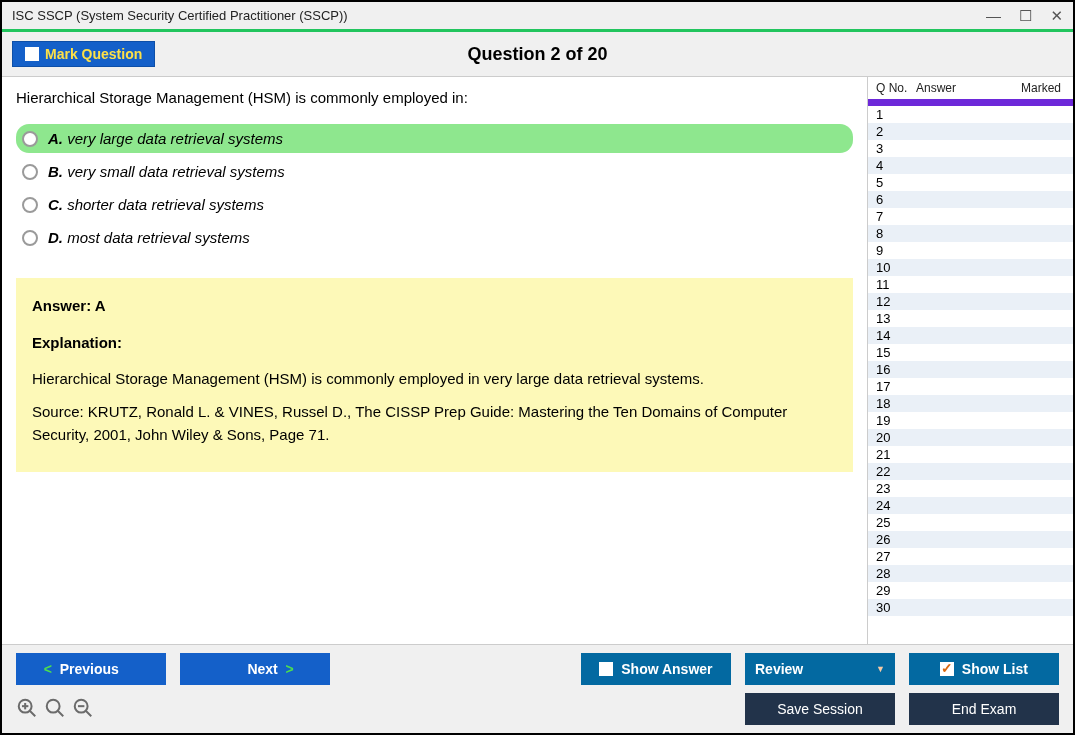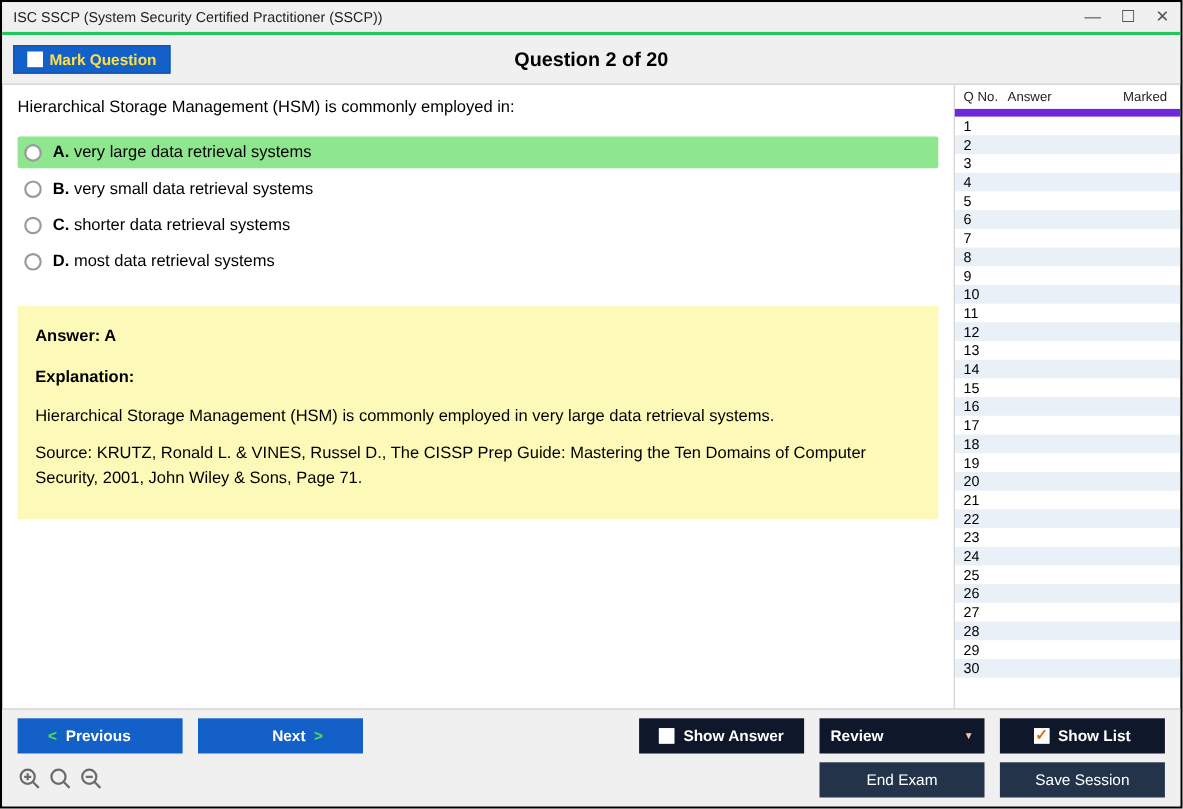--- a/index.html
+++ b/index.html
@@ -9,21 +9,21 @@
 .titlebar-text { font-size: 13px; color: #222; flex: 1; }
 .titlebar-ctrls { display: flex; gap: 18px; color: #555; }
 .titlebar-ctrls span { cursor: pointer; font-size: 15px; line-height: 1; }
 .header-row { height: 45px; background: #f0f0f0; display: flex; align-items: center; padding: 0 10px; position: relative; border-bottom: 1px solid #ccc; }
 .mark-btn { background: #1460c9; color: #fde047; border: 1px solid #0d4fa8; padding: 4px 12px; font-weight: bold; font-size: 14px; display: flex; align-items: center; gap: 6px; cursor: pointer; }
 .mark-btn .cb { width: 14px; height: 14px; background: #fff; border: 1px solid #fff; display: inline-block; }
 .q-header { position: absolute; left: 50%; transform: translateX(-50%); font-size: 18px; font-weight: bold; }
 .body-area { flex: 1; display: flex; overflow: hidden; }
 .main-pane { flex: 1; padding: 12px 14px; overflow: auto; }
 .q-text { font-size: 15px; margin-bottom: 18px; }
-.choice { display: flex; align-items: center; padding: 6px 6px; margin-bottom: 4px; border-radius: 2px; cursor: pointer; }
+.choice { display: flex; align-items: center; padding: 6px 6px; margin-bottom: 4px; border-radius: 13px; cursor: pointer; font-style: italic; }
 .choice.correct { background: #8ee78e; }
 .radio { width: 16px; height: 16px; border: 2px solid #9a9a9a; border-radius: 50%; margin-right: 10px; flex-shrink: 0; background: #fff; }
 .choice-label { font-size: 15px; }
 .choice-label .letter { font-weight: bold; }
 .answer-box { background: #fdf9b8; padding: 16px; font-size: 15px; line-height: 1.55; margin-top: 26px; }
 .answer-box .ans-line { font-weight: bold; margin-bottom: 14px; }
 .answer-box .exp-head { font-weight: bold; margin-bottom: 12px; }
 .answer-box p { margin-bottom: 10px; }
 .side-pane { width: 206px; border-left: 1px solid #ccc; display: flex; flex-direction: column; background: #fff; }
 .side-head { display: flex; font-size: 12px; padding: 4px 6px 4px 8px; border-bottom: 7px solid #6d28d9; color: #222; }
@@ -31,21 +31,21 @@
 .sh-ans { flex: 1; }
 .sh-mark { width: 50px; text-align: right; padding-right: 6px; }
 .qlist { flex: 1; overflow-y: scroll; }
 .qrow { display: flex; padding: 0 6px 0 8px; font-size: 13px; height: 17px; align-items: center; cursor: pointer; }
 .qrow.alt { background: #eaf0f7; }
 .qrow .qn { width: 40px; }
 .footer { background: #f0f0f0; padding: 8px 14px 8px 14px; border-top: 1px solid #ccc; }
 .footer-row1 { display: flex; align-items: center; gap: 14px; margin-bottom: 8px; }
 .btn { height: 32px; display: flex; align-items: center; justify-content: center; font-weight: bold; font-size: 14px; border: none; cursor: pointer; color: #fff; padding: 0 12px; }
 .btn-blue { background: #1460c9; }
-.btn-orange { background: #0f172a; }
+.btn-orange { background: #0369a1; }
 .btn-dark { background: #22334a; }
 .nav-prev, .nav-next { width: 150px; position: relative; }
 .chev { font-size: 14px; font-weight: bold; }
 .chev.green { color: #4de04d; }
 .spacer { flex: 1; }
 .btn-wide { width: 150px; }
 .footer-row2 { display: flex; align-items: center; gap: 14px; }
 .zoom-icons { display: flex; gap: 6px; color: #6b6b6b; }
 .zoom-icons span { cursor: pointer; }
 .zoom-icons svg { width: 22px; height: 22px; }
@@ -247,20 +247,20 @@
               <line x1="15" y1="15" x2="21" y2="21"></line>
             </svg></span>
         <span><svg viewBox="0 0 24 24" fill="none" stroke="currentColor" stroke-width="2.2">
               <circle cx="10" cy="10" r="7"></circle>
               <line x1="15" y1="15" x2="21" y2="21"></line>
               <line x1="6.5" y1="10" x2="13.5" y2="10"></line>
             </svg></span>
       </div>
       <div class="spacer"></div>
       <button class="btn btn-dark btn-wide">
+        <span style="font-weight:normal">Save Session</span>
+      </button>
+      <button class="btn btn-dark btn-wide">
         <span style="font-weight:normal">End Exam</span>
       </button>
-      <button class="btn btn-dark btn-wide">
-        <span style="font-weight:normal">Save Session</span>
-      </button>
     </div>
   </div>
 </div>
 
 </body></html>

